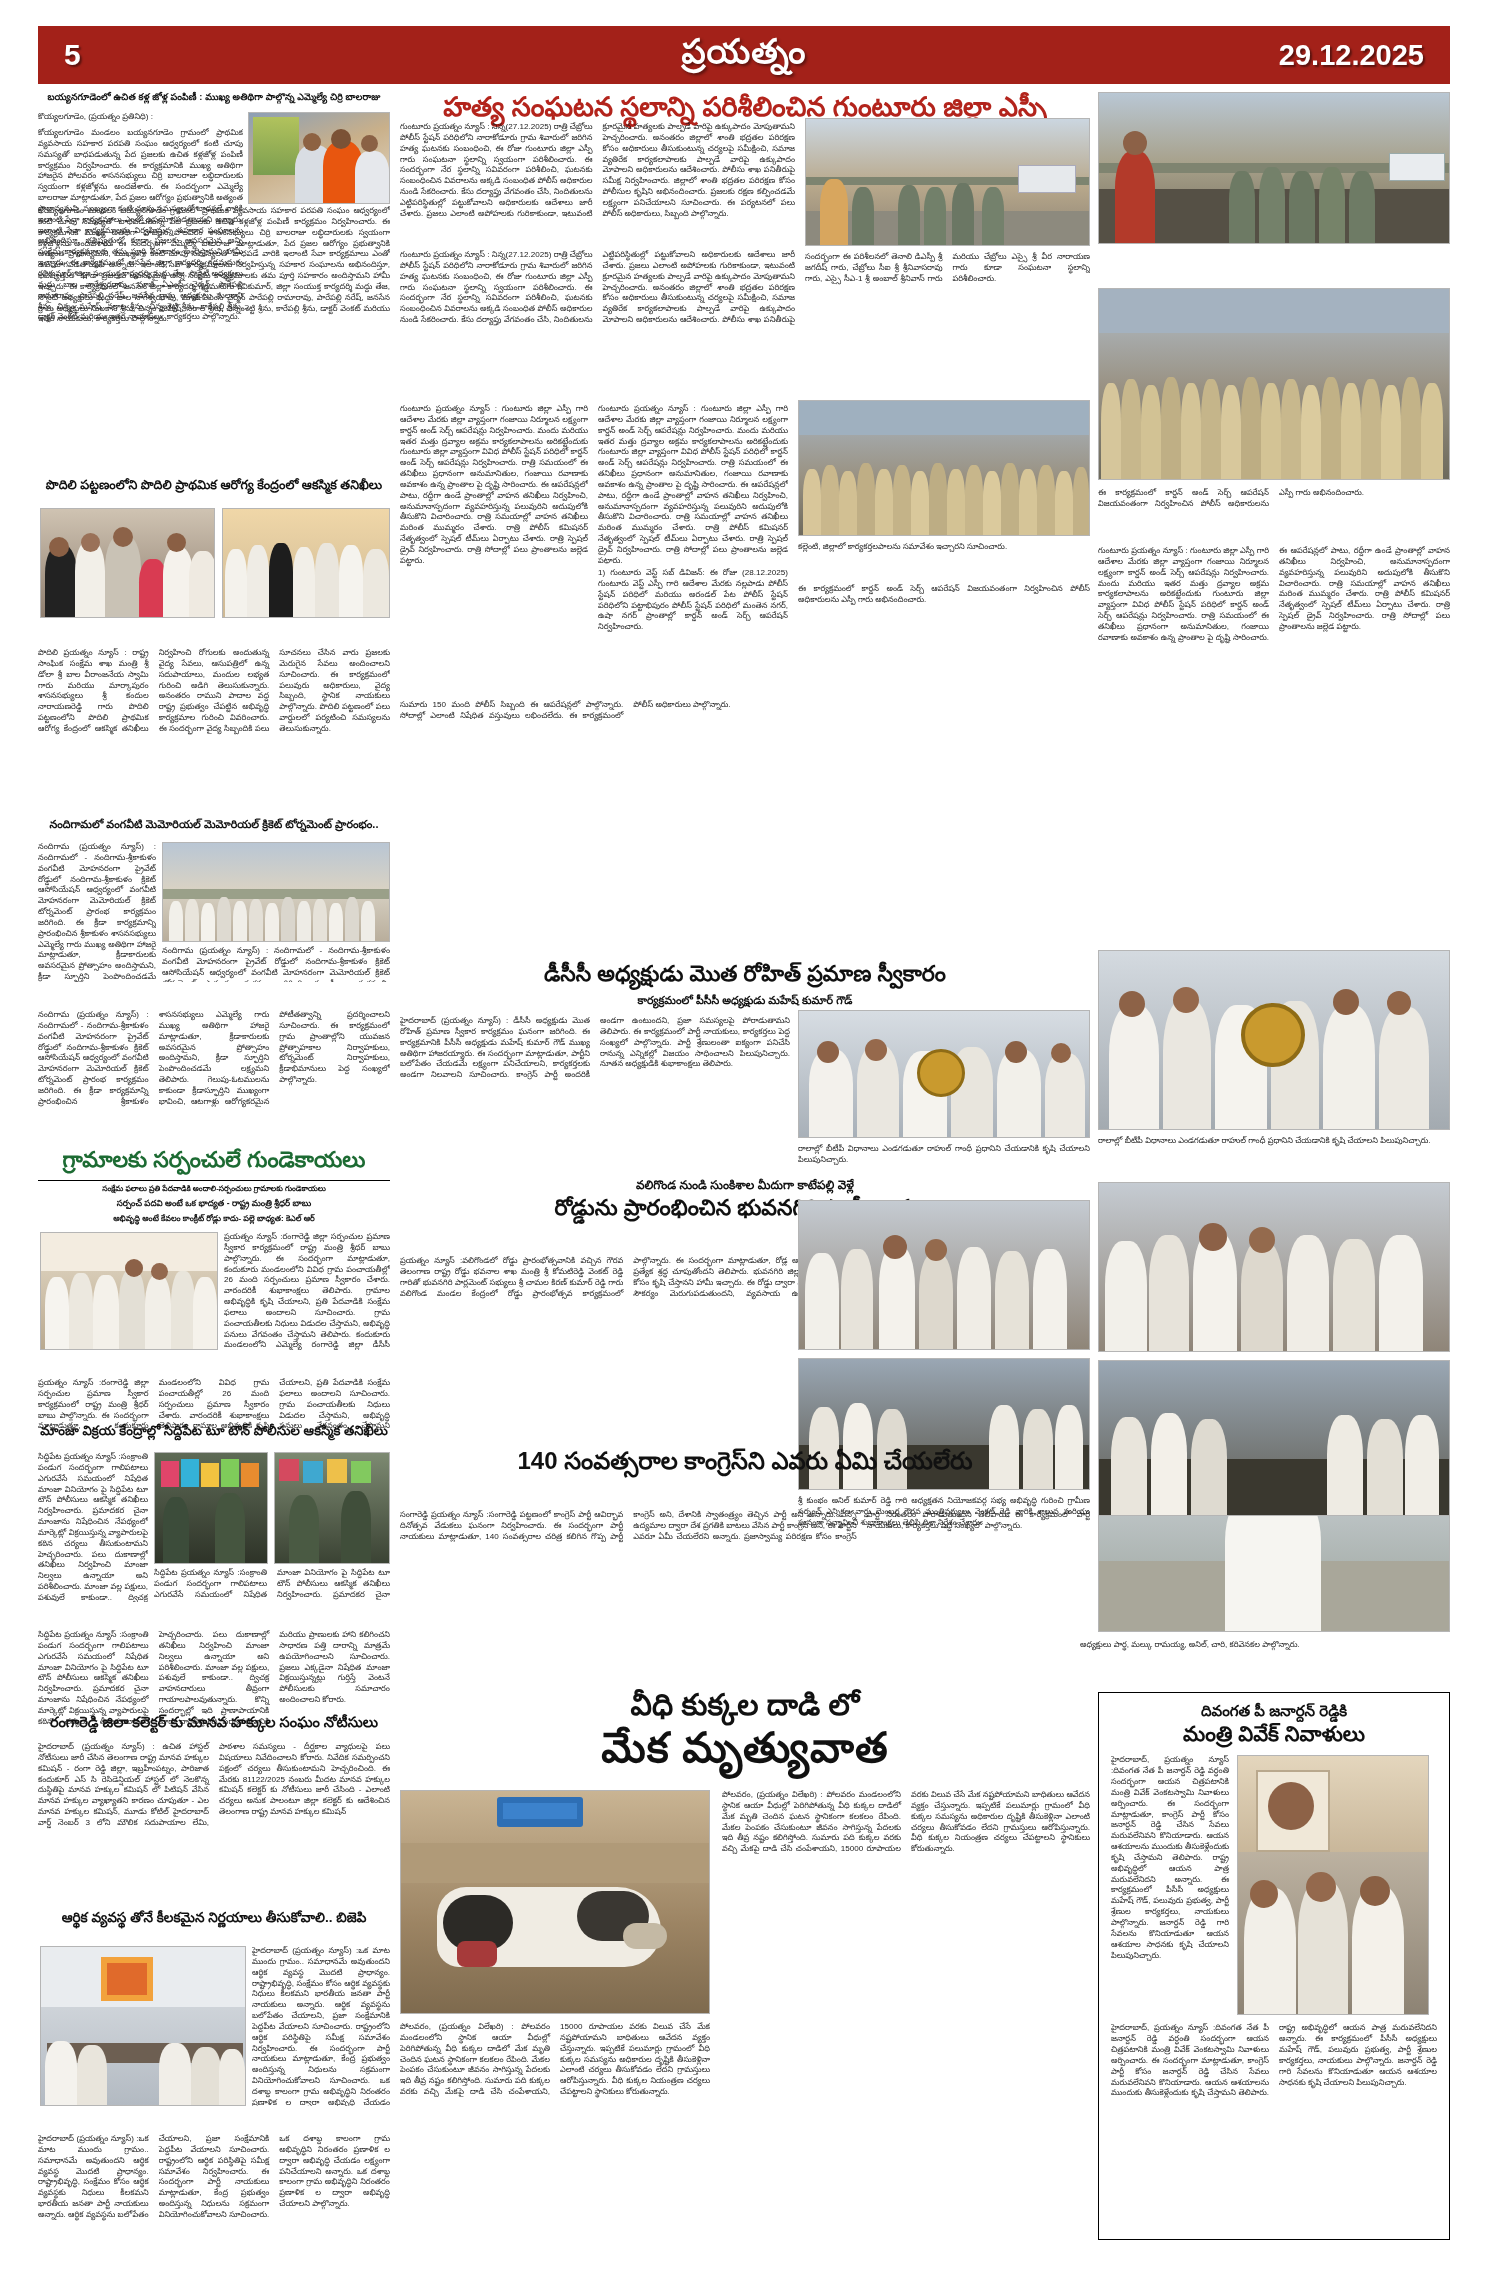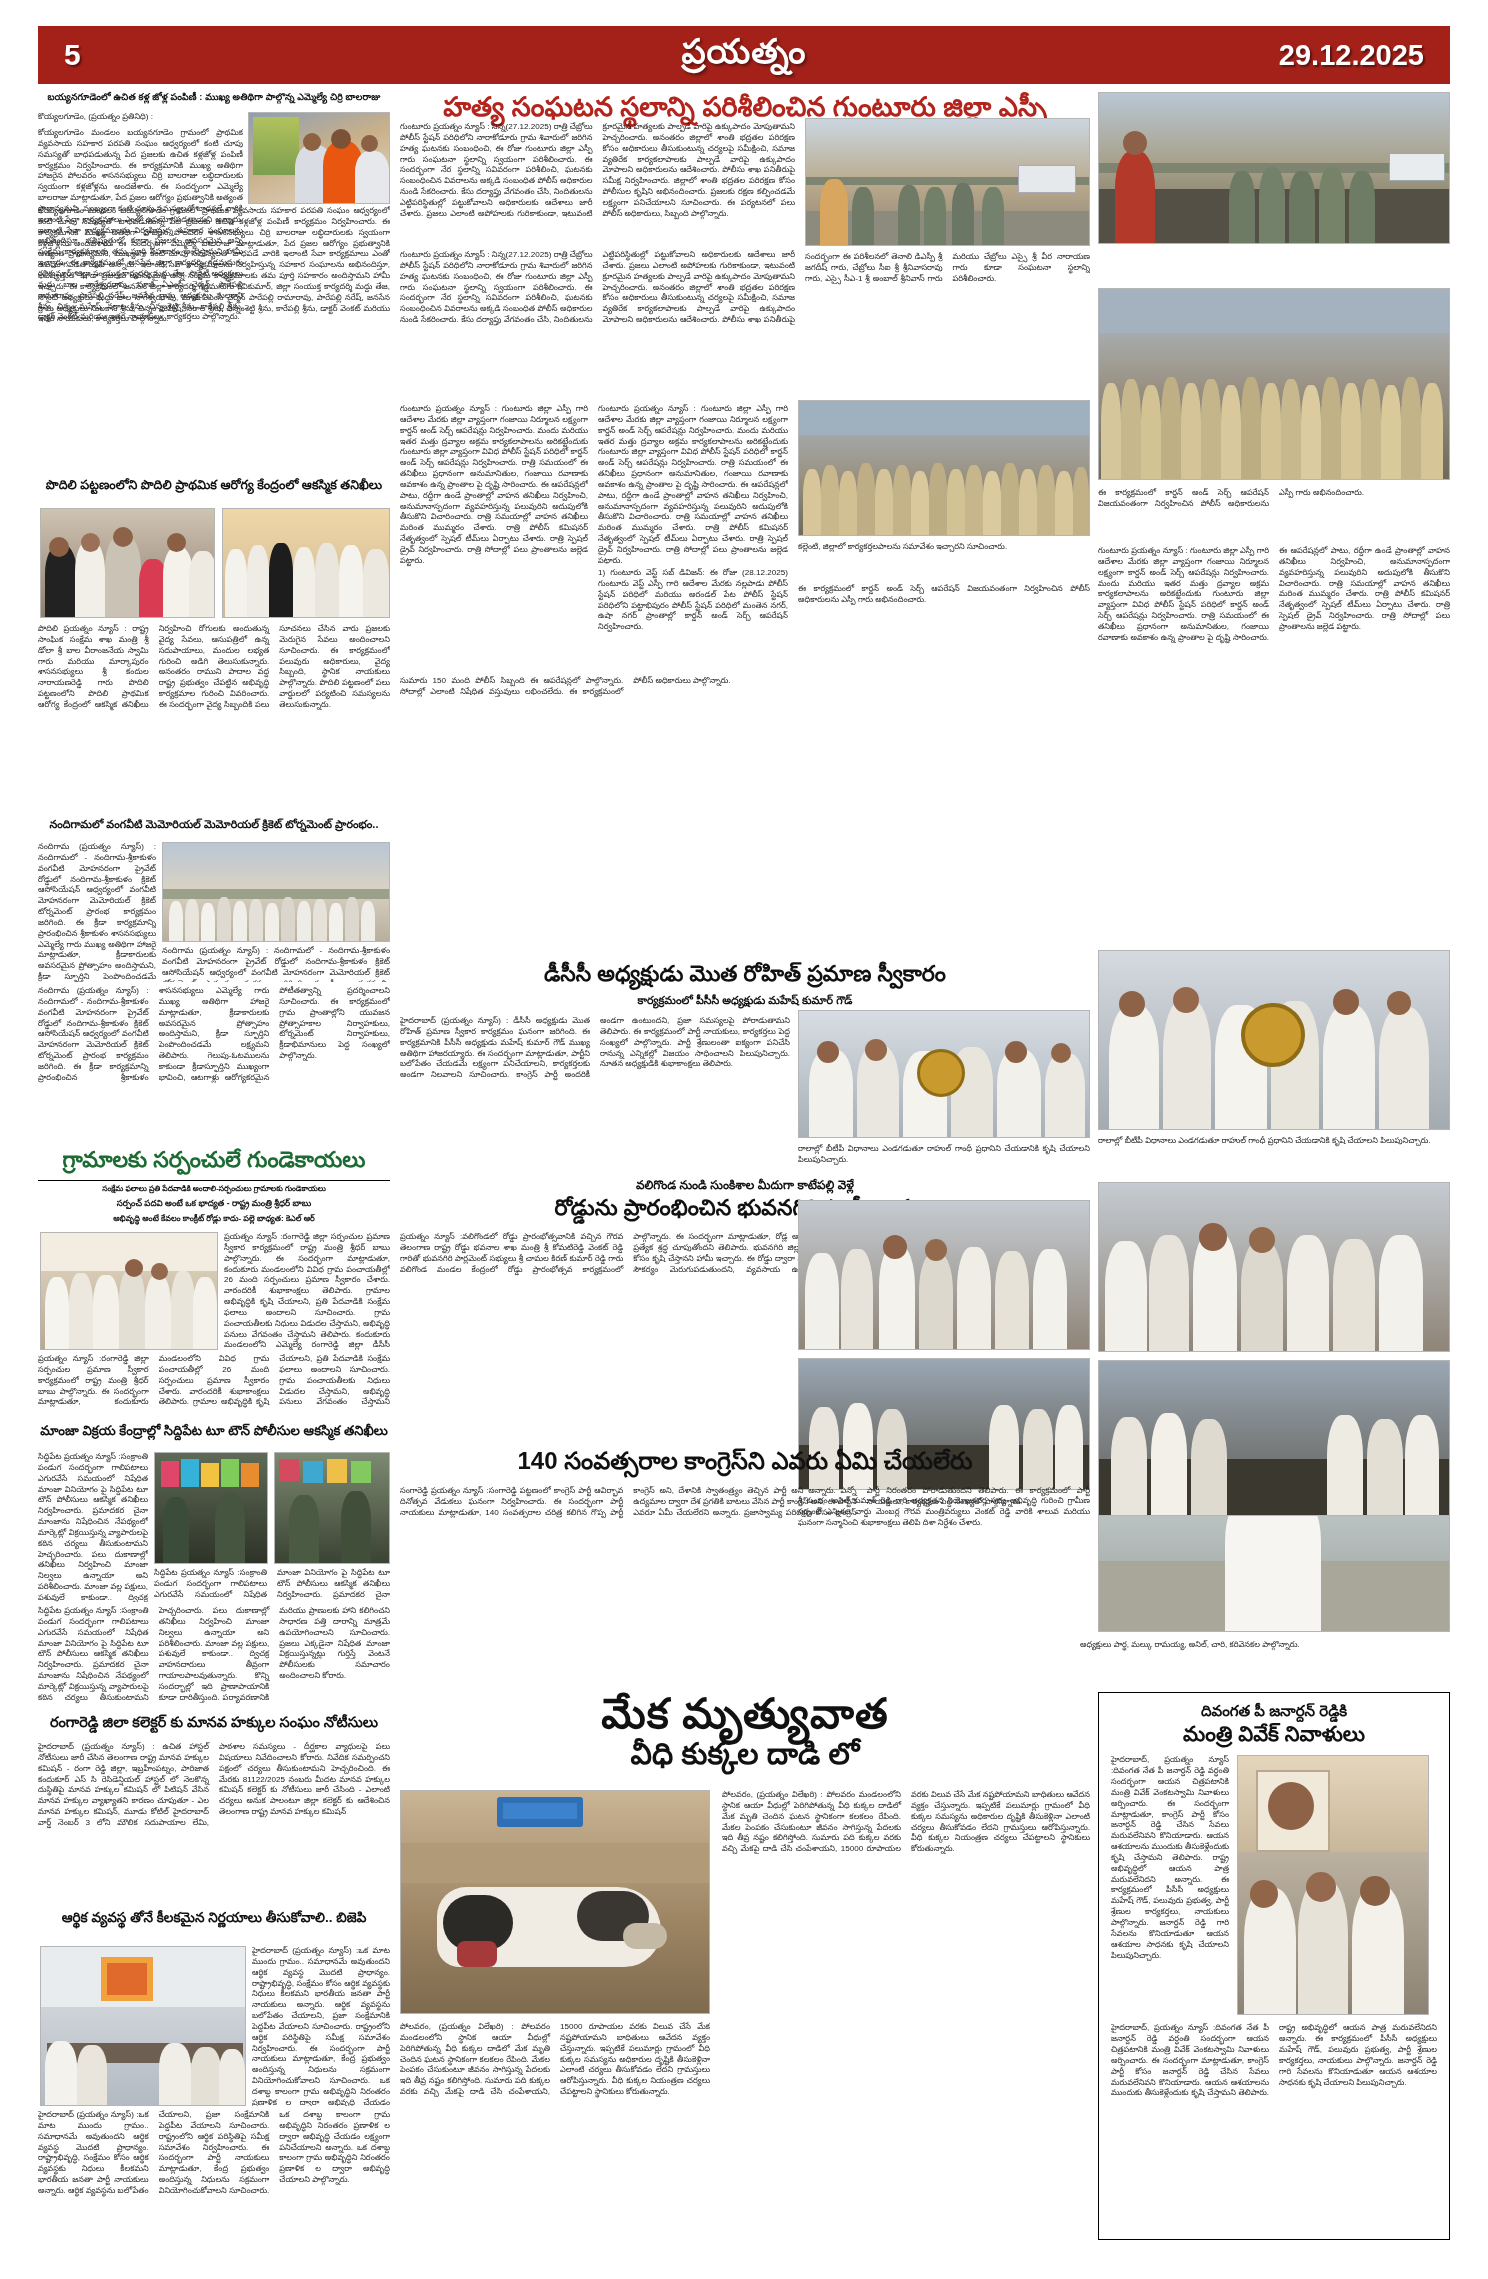--- a/index.html
+++ b/index.html
@@ -16,21 +16,21 @@
 
   
   .hl{font-weight:bold;line-height:1.12;color:#111;}
   .hl-red{color:#b3241c;}
   .hl-green{color:#1d6b33;}
   .sub{font-weight:bold;text-align:center;}
   .body{font-size:8.1px;line-height:1.34;text-align:justify;color:#1b1b1b;}
   .rule{height:1px;background:#000;width:100%;}
 
   .col2{column-count:2;column-gap:10px;}
-  .col3{column-count:3;column-gap:10px;}
+  .col3{column-count:3;column-gap:10px;margin-top:24px;}
 
   .photo{background:#cfcfcf;border:1px solid #b5b5b5;overflow:hidden;position:relative;}
   .photo .fig{position:absolute;bottom:0;border-radius:40% 40% 0 0;}
 
   .abs{position:absolute;box-sizing:border-box;}
   .ctr{text-align:center;}
   .framebox{border:1px solid #000;box-sizing:border-box;}
 </style>
 </head>
 <body>
@@ -275,22 +275,22 @@
   <div class="abs body col3" style="left:400px;top:1486px;width:690px;height:148px;overflow:hidden;">సంగారెడ్డి ప్రయత్నం న్యూస్ :సంగారెడ్డి పట్టణంలో కాంగ్రెస్ పార్టీ ఆవిర్భావ దినోత్సవ వేడుకలు ఘనంగా నిర్వహించారు. ఈ సందర్భంగా పార్టీ నాయకులు మాట్లాడుతూ, 140 సంవత్సరాల చరిత్ర కలిగిన గొప్ప పార్టీ కాంగ్రెస్ అని, దేశానికి స్వాతంత్ర్యం తెచ్చిన పార్టీ అని అన్నారు. ఎన్నో ఉద్యమాల ద్వారా దేశ ప్రగతికి బాటలు వేసిన పార్టీ కాంగ్రెస్ అని, ఈ పార్టీని ఎవరూ ఏమీ చేయలేరని అన్నారు. ప్రజాస్వామ్య పరిరక్షణ కోసం కాంగ్రెస్ పార్టీ నిరంతరం పోరాడుతుందని తెలిపారు. ఈ కార్యక్రమంలో పార్టీ నాయకులు, కార్యకర్తలు పెద్ద సంఖ్యలో పాల్గొన్నారు.</div>
   <div class="abs photo" style="left:1098px;top:1448px;width:352px;height:184px;background:linear-gradient(180deg,#cdd4da,#9aa29a);">
     <div style="position:absolute;left:0;right:0;bottom:0;height:70px;background:#a9a79a;"></div>
     <div class="fig" style="left:126px;width:96px;height:150px;background:#f6f5f1;"></div>
     <div style="position:absolute;left:150px;top:20px;width:44px;height:46px;border-radius:50%;background:#8b6147;"></div>
     <div style="position:absolute;left:152px;top:14px;width:40px;height:16px;border-radius:20px 20px 0 0;background:#f2f2f2;"></div>
   </div>
   <div class="abs body" style="left:1080px;top:1640px;width:352px;height:42px;overflow:hidden;">అధ్యక్షులు పార్థ, మల్కు రామయ్య, అనిల్, చారి, కరివెనకల పాల్గొన్నారు.</div>
 
   <div class="abs" style="left:400px;top:1688px;width:690px;">
+    <div class="hl ctr" style="font-size:30px;">వీధి కుక్కల దాడి లో</div>
     <div class="hl ctr" style="font-size:42px;margin-top:2px;letter-spacing:1px;">మేక మృత్యువాత</div>
-    <div class="hl ctr" style="font-size:30px;">వీధి కుక్కల దాడి లో</div>
   </div>
   <div class="abs photo" style="left:400px;top:1790px;width:310px;height:224px;background:linear-gradient(180deg,#c9b493 0%,#9c8463 60%,#7e6a4e 100%);">
     <div style="position:absolute;left:96px;top:6px;width:86px;height:30px;background:#2e6fb5;border-radius:3px;"></div>
     <div style="position:absolute;left:102px;top:12px;width:74px;height:16px;background:#3c82cc;"></div>
     <div style="position:absolute;left:0;right:0;top:52px;height:40px;background:#b09a78;"></div>
     <div style="position:absolute;left:36px;top:96px;width:224px;height:80px;border-radius:40px 60px 50px 30px;background:#f0ece3;"></div>
     <div style="position:absolute;left:42px;top:104px;width:70px;height:56px;border-radius:40px;background:#2c2a26;"></div>
     <div style="position:absolute;left:176px;top:100px;width:72px;height:50px;border-radius:38px;background:#3a3732;"></div>
     <div style="position:absolute;left:222px;top:132px;width:44px;height:26px;border-radius:20px;background:#c4b9a4;"></div>
     <div style="position:absolute;left:56px;top:150px;width:40px;height:26px;background:#a63a3a;border-radius:8px;"></div>

